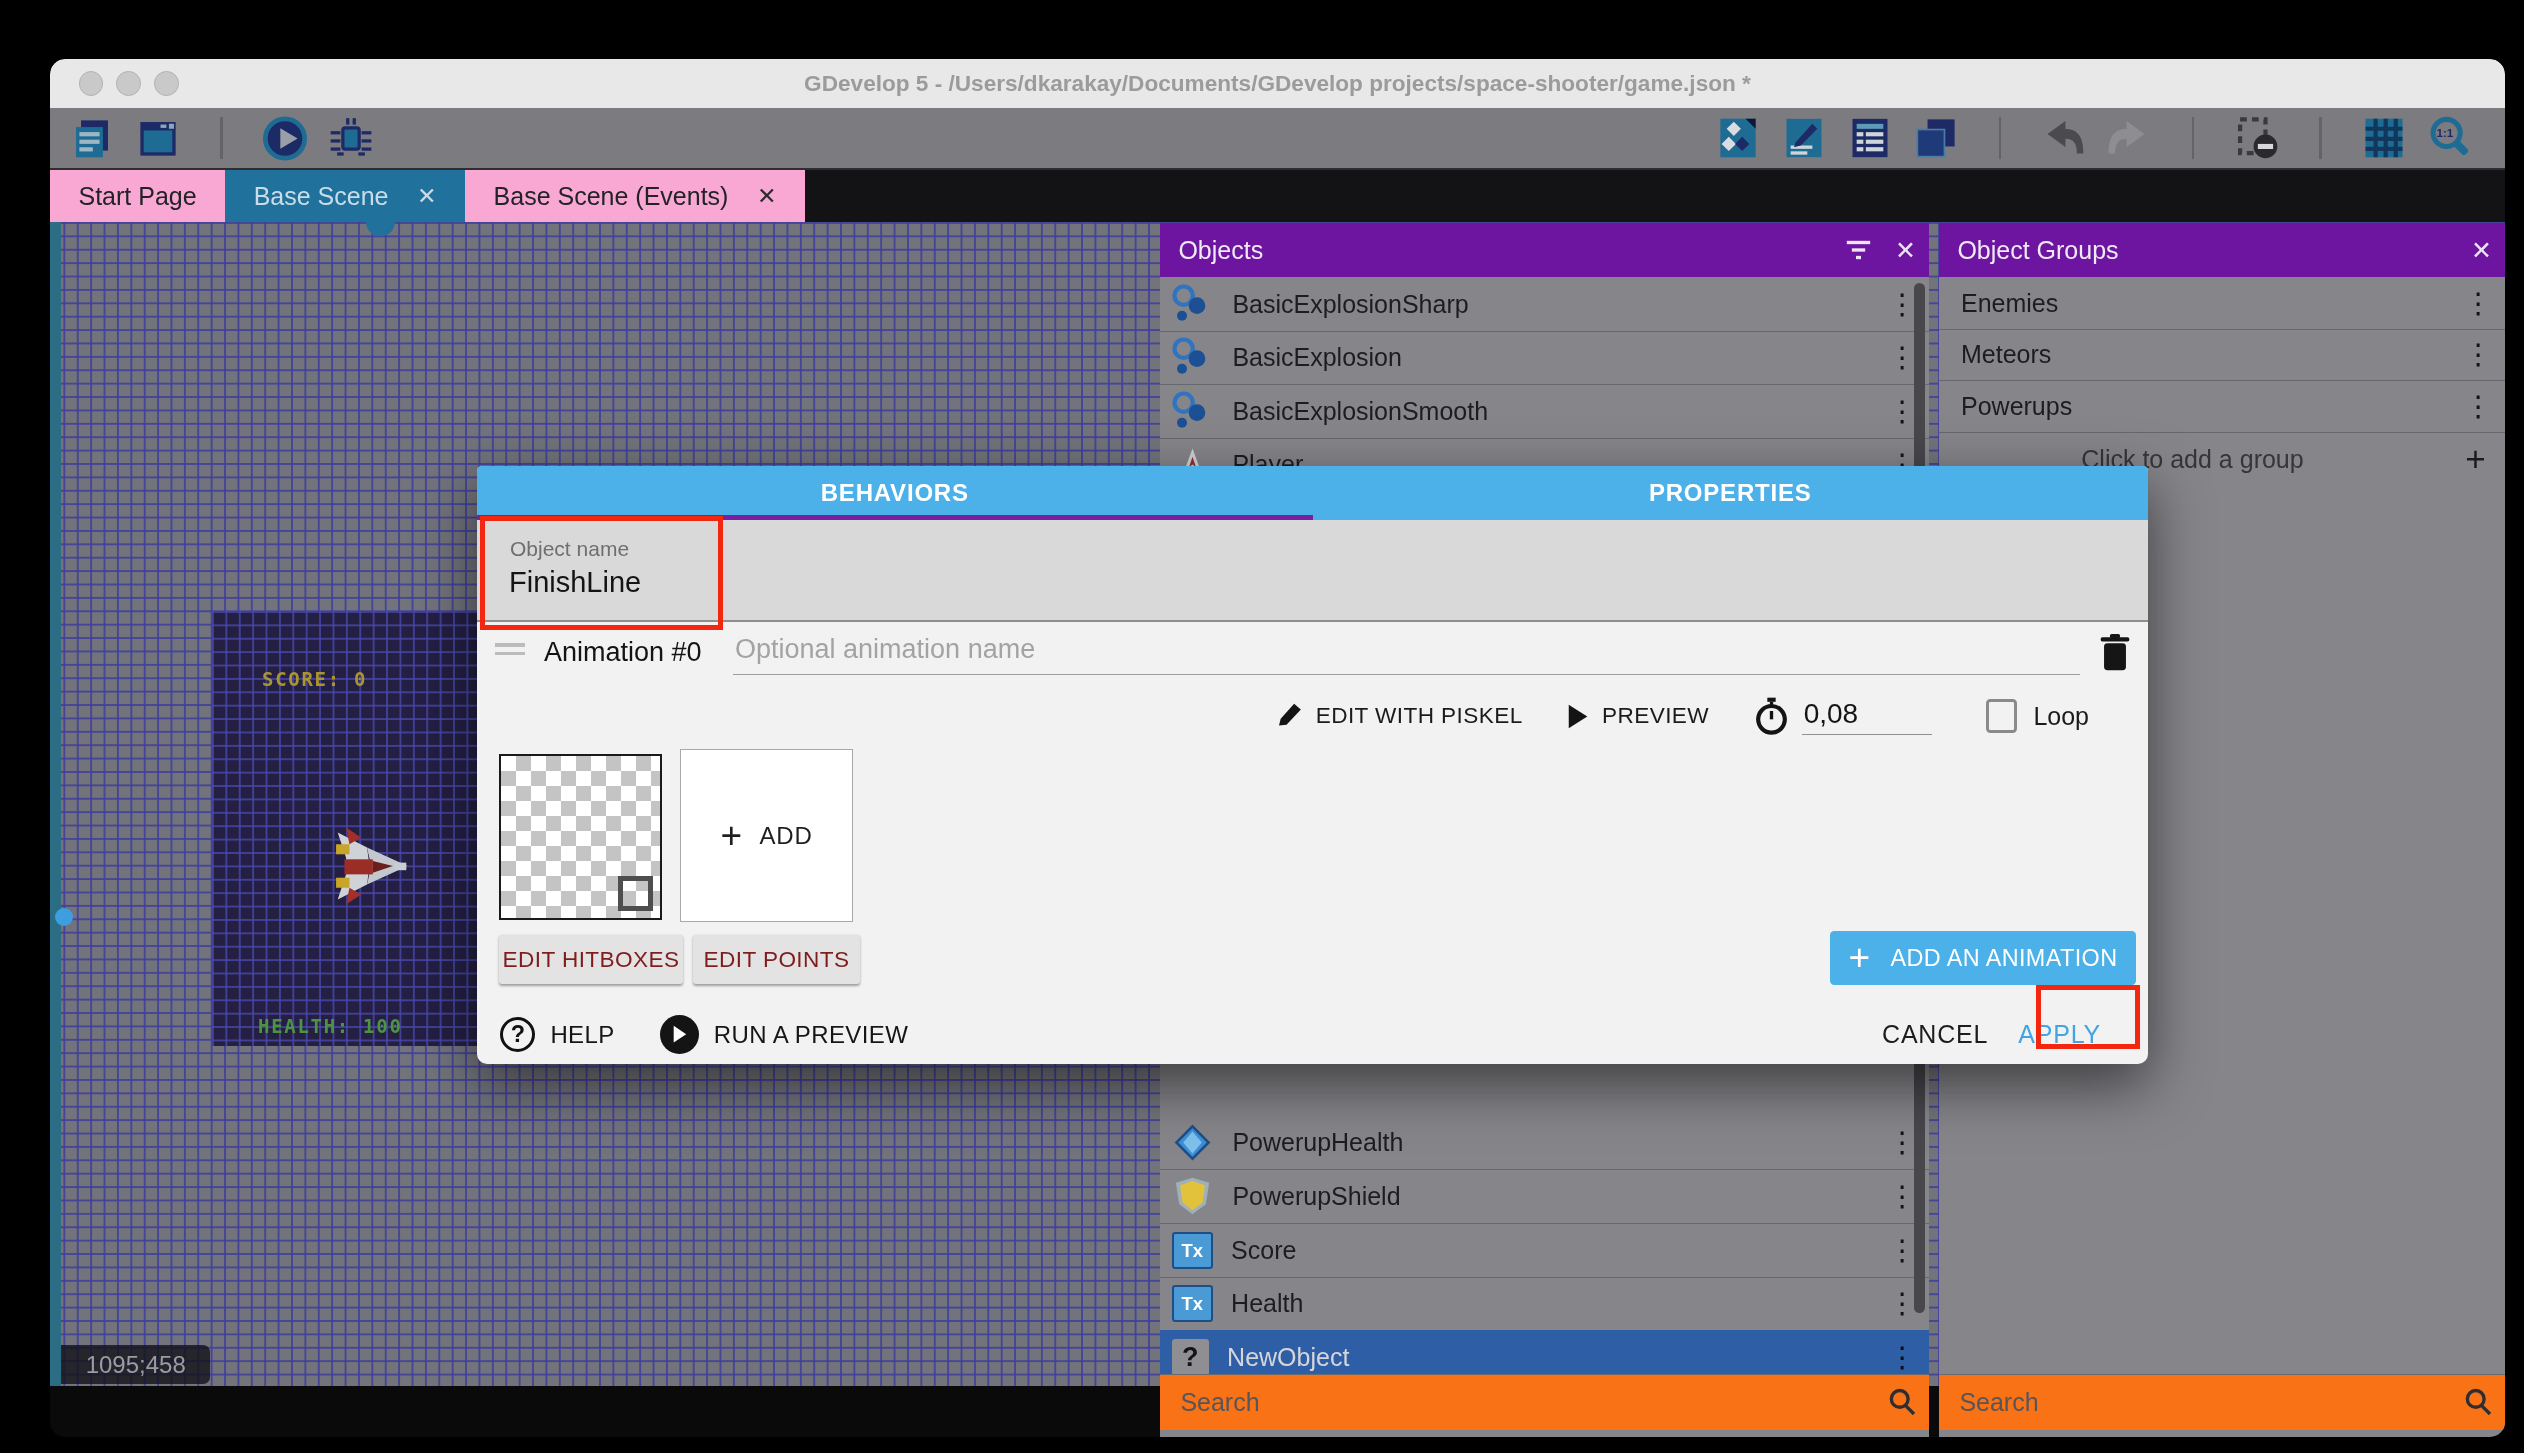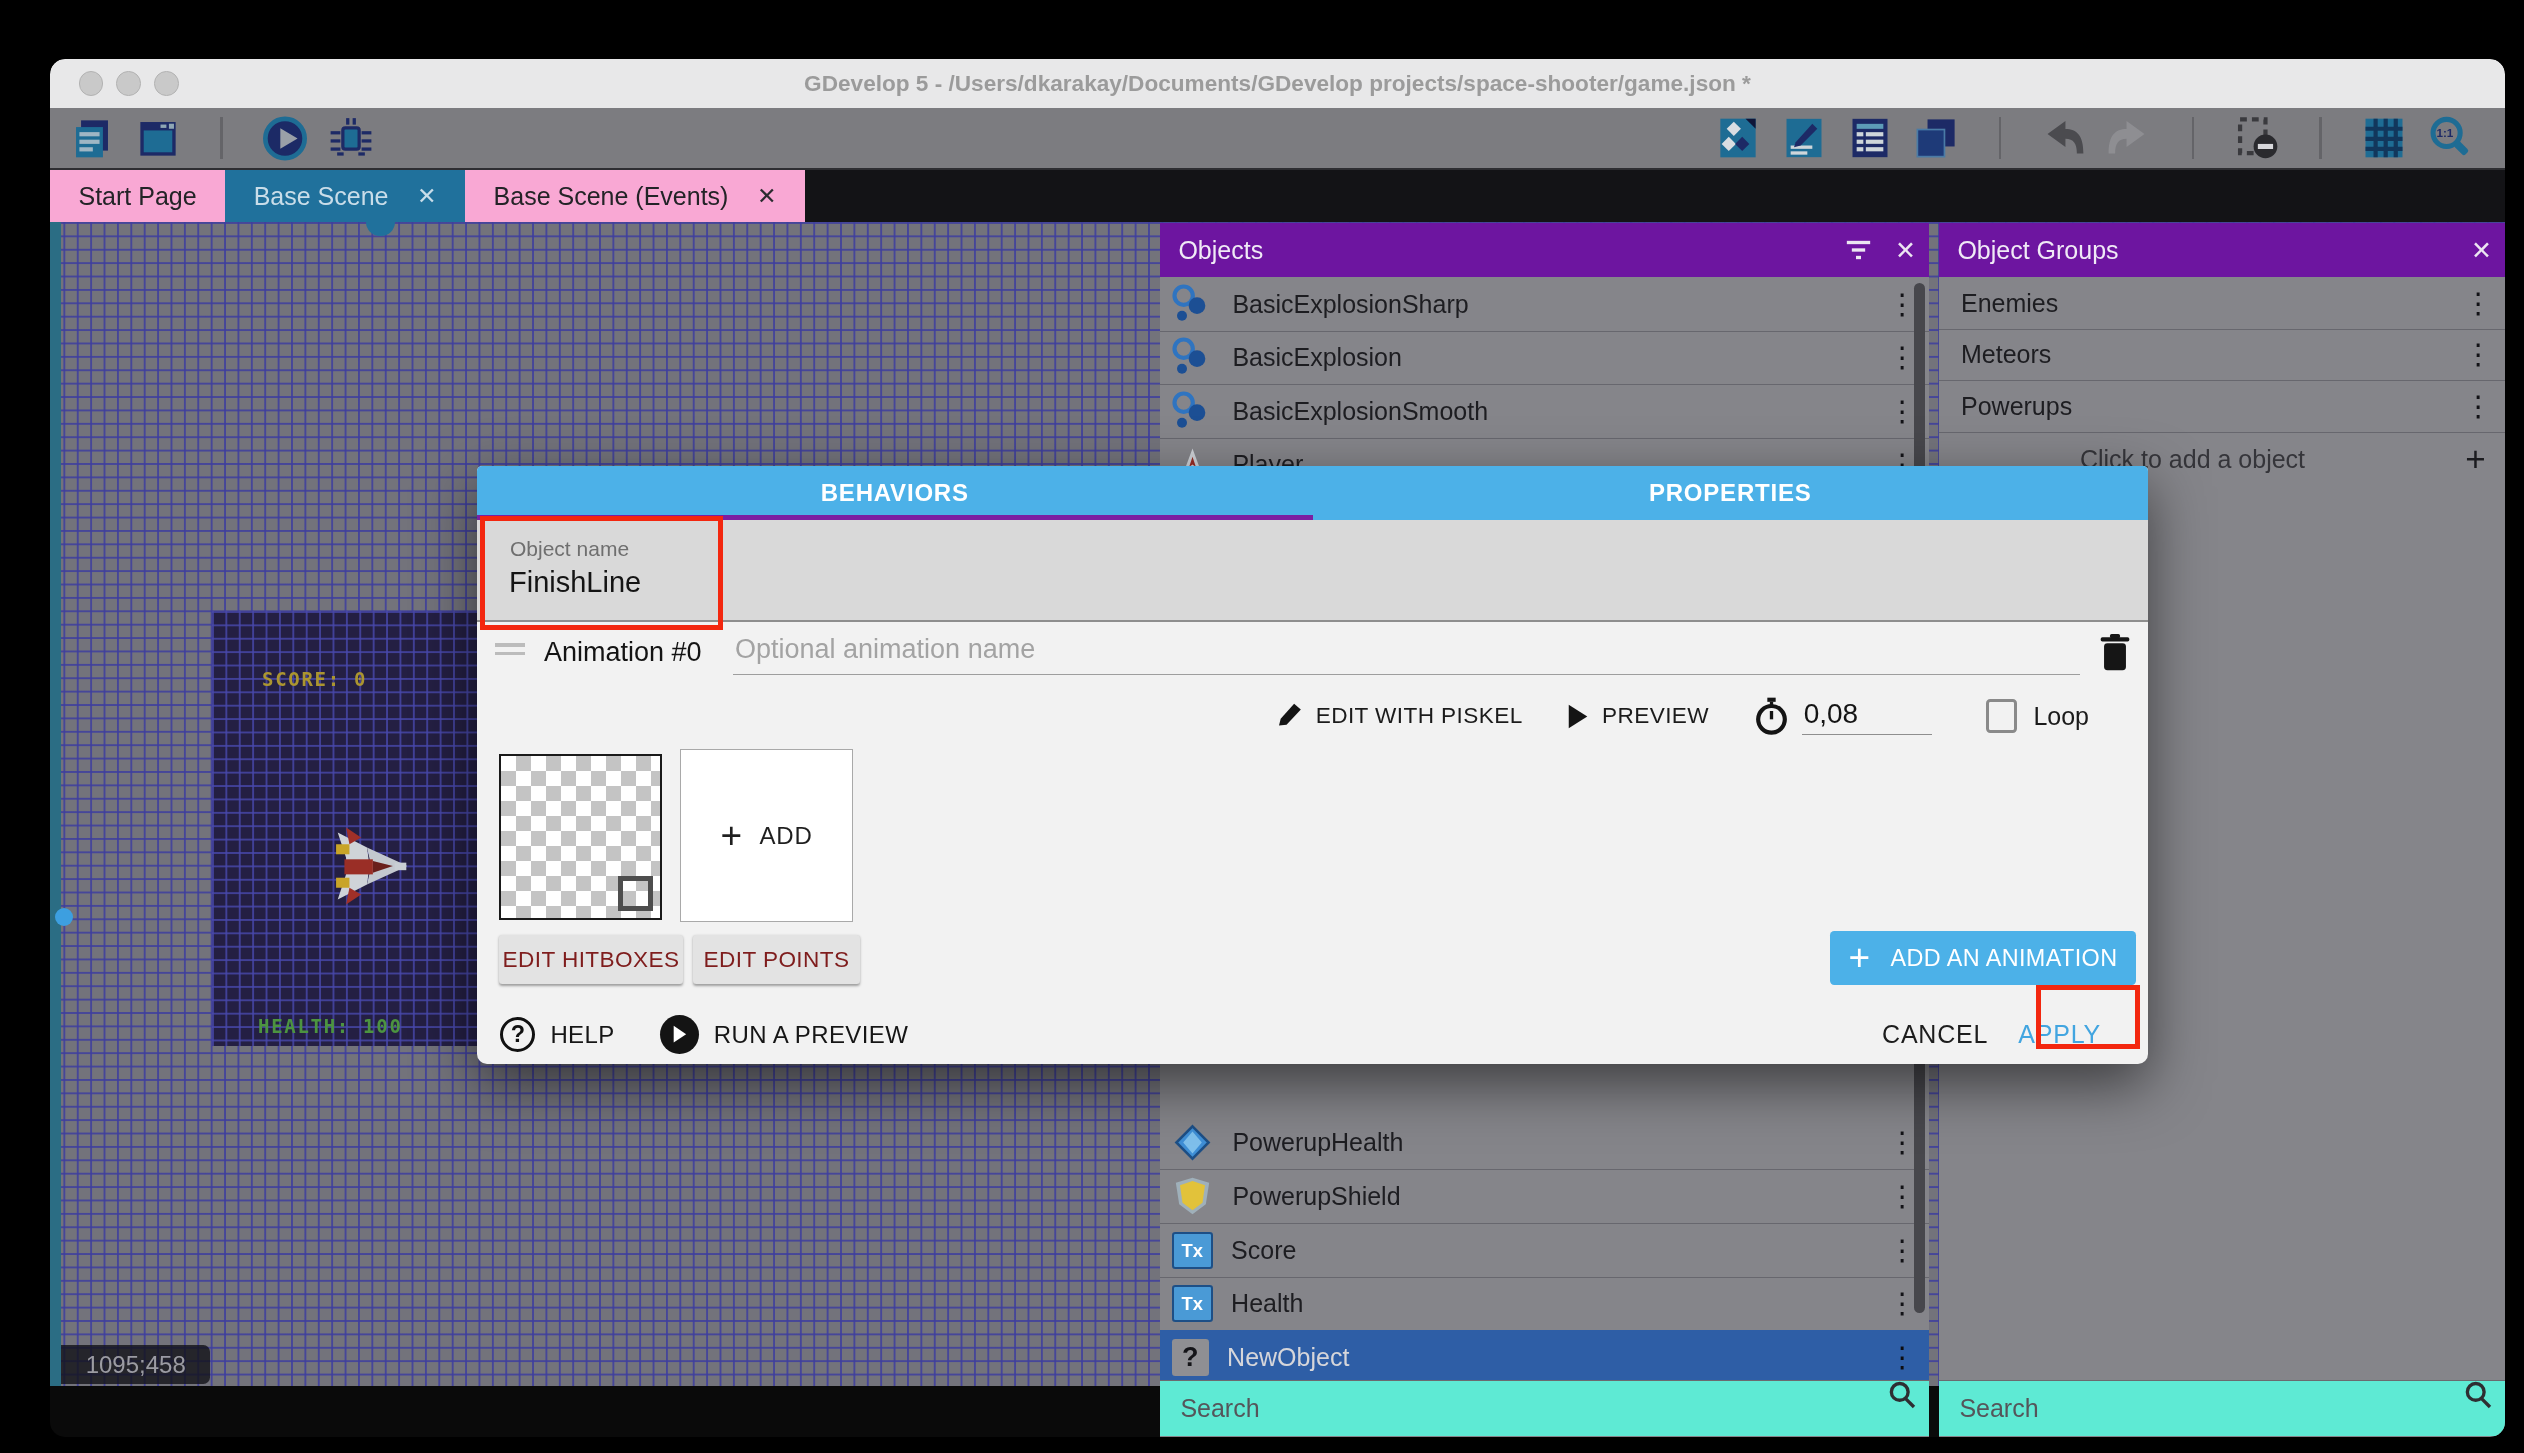--- a/index.html
+++ b/index.html
@@ -55,22 +55,22 @@
   .row{position:absolute;left:0;width:100%;height:54px;display:flex;align-items:center;
     border-bottom:1.7px solid rgba(50,50,56,.35);}
   .row .obj-icon{width:44px;height:44px;margin-left:10px;display:flex;align-items:center;justify-content:center;}
   .row .label{font-size:25px;color:#1d1d21;margin-left:18.4px;flex:1;}
   .row .kebab{font-size:28.5px;color:#121216;width:54px;text-align:center;letter-spacing:0;}
   .row.selected{background:#2e5ea6;}
   .row.selected .label{color:#d6d6da;}
   .addrow{position:absolute;left:0;width:100%;height:54px;display:flex;align-items:center;}
   .addrow .label{flex:1;text-align:center;font-size:25px;color:#35353a;}
   .addrow .plus{width:59px;text-align:center;font-size:35px;color:#1b1b1f;}
-  .searchrow{position:absolute;left:0;bottom:1px;width:100%;height:55px;background:#5eead4;
-    border-top:1.7px solid #6b6b6f;display:flex;}
+  .searchrow{position:absolute;left:0;bottom:7px;width:100%;height:55px;background:#f97316;
+    border-top:1.7px solid #6b6b6f;display:flex;align-items:center;}
   .searchrow input{flex:1;background:transparent;border:none;outline:none;font-size:25px;color:#3a3a3e;
     margin-left:18.4px;font-family:inherit;}
   .searchrow input::placeholder{color:#55555a;}
   .searchrow .mag{width:54px;display:flex;justify-content:center;}
   #objects-scrollthumb{position:absolute;right:4.2px;top:60px;width:11px;height:1030px;background:#47474c;border-radius:5.9px;}
   .groups-row{height:52px;}
   
   #dialog{position:absolute;left:427px;top:407px;width:1671px;height:598px;background:#f2f2f2;
     border-radius:5px 5px 10px 10px;box-shadow:0 20px 59px rgba(0,0,0,.55);}
   #dialog-tabs{position:absolute;left:0;top:0;width:100%;height:54px;background:#4cb1e8;border-radius:5px 5px 0 0;display:flex;}
@@ -424,21 +424,21 @@
     </div>
     <div class="row groups-row clickable" style="top:105px">
       <span class="label" style="margin-left:22px;">Meteors</span>
       <span class="kebab clickable">⋮</span>
     </div>
     <div class="row groups-row clickable" style="top:157px">
       <span class="label" style="margin-left:22px;">Powerups</span>
       <span class="kebab clickable">⋮</span>
     </div>
     <div class="addrow clickable" style="top:209px">
-      <span class="label">Click to add a object</span>
+      <span class="label">Click to add a group</span>
       <span class="plus">+</span>
     </div>
     <div class="searchrow">
       <input type="text" placeholder="Search" style="">
       <span class="mag">
         <svg width="28.5" height="28.5" viewBox="0 0 34 34">
               <circle cx="14" cy="13" r="10" fill="none" stroke="#2e2e32" stroke-width="4"></circle>
               <line x1="21" y1="21" x2="31" y2="31" stroke="#2e2e32" stroke-width="4"></line>
             </svg>
       </span>

